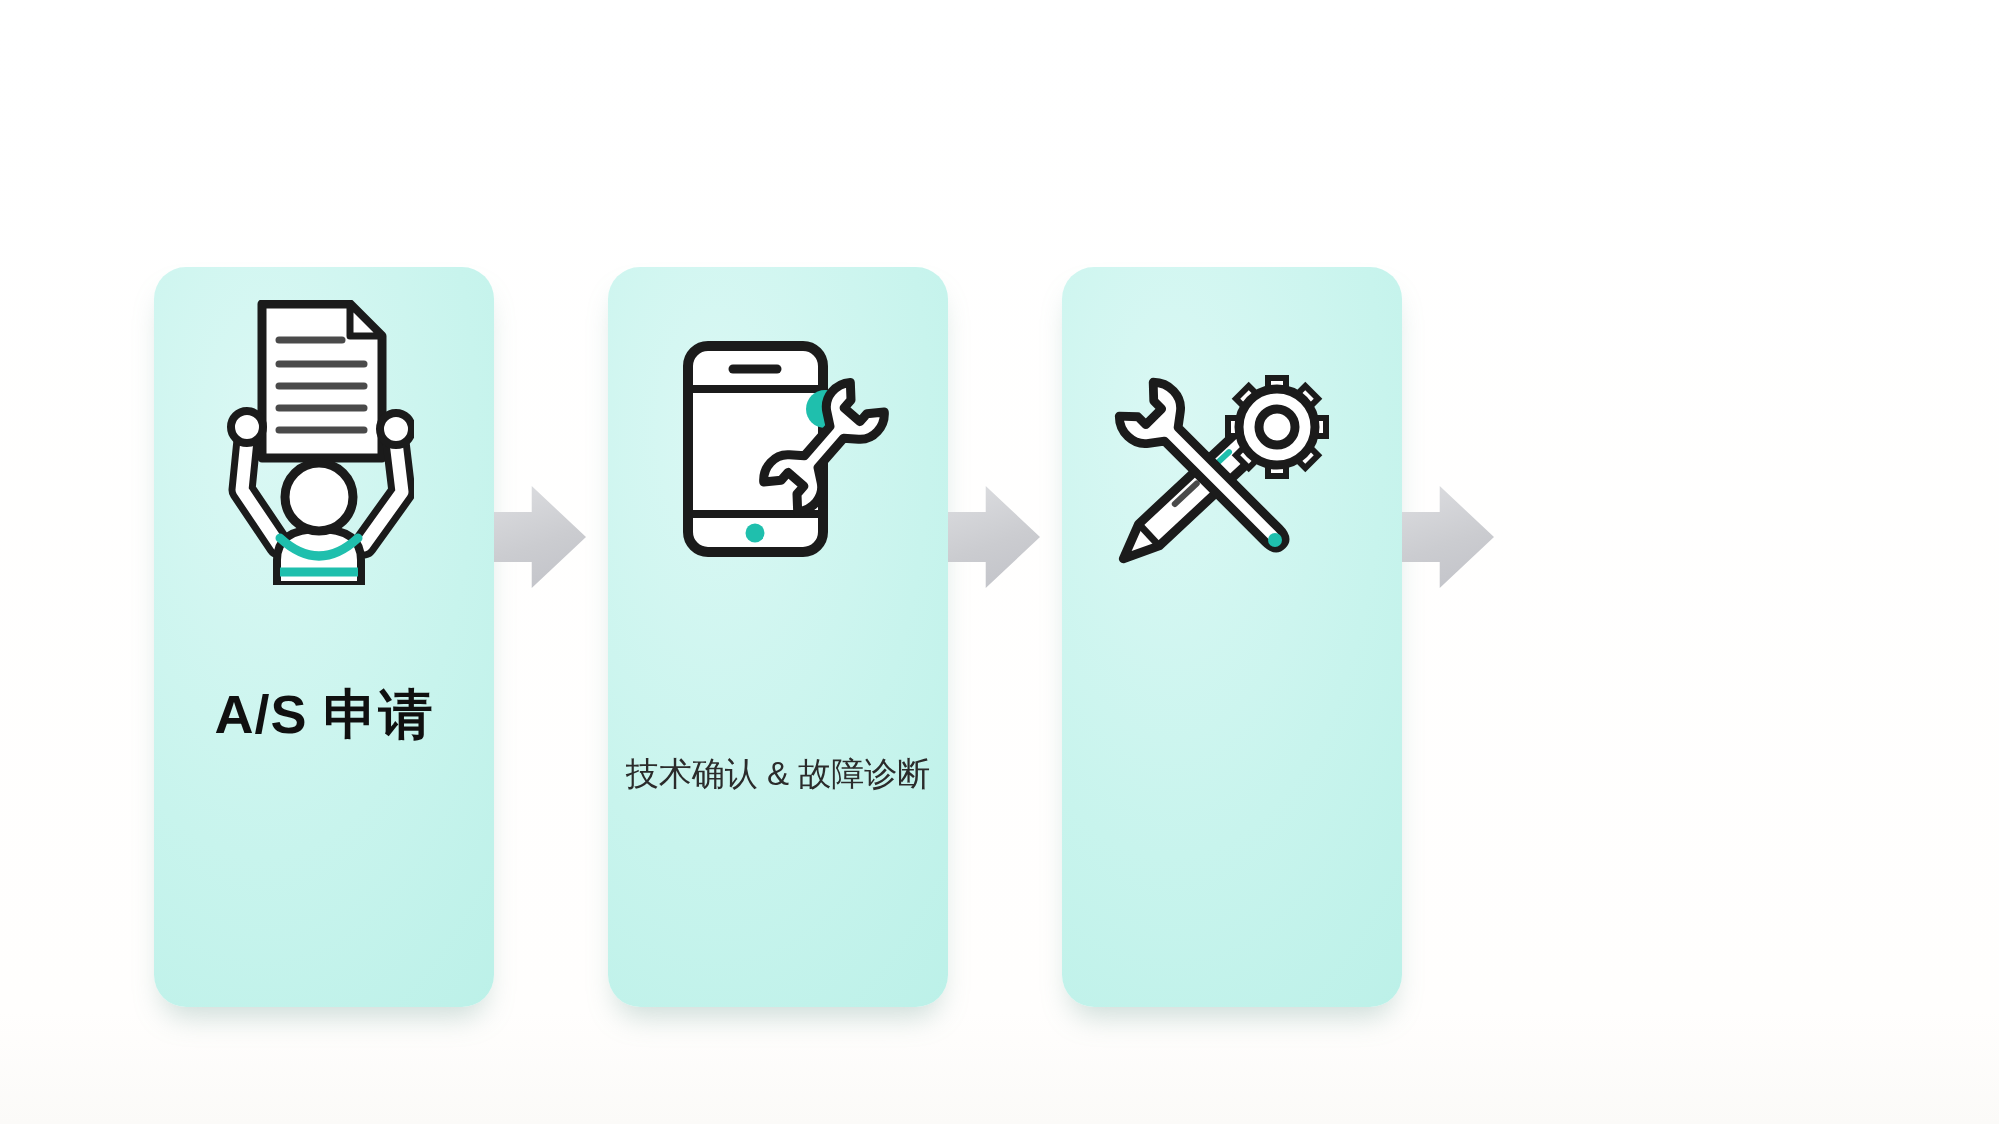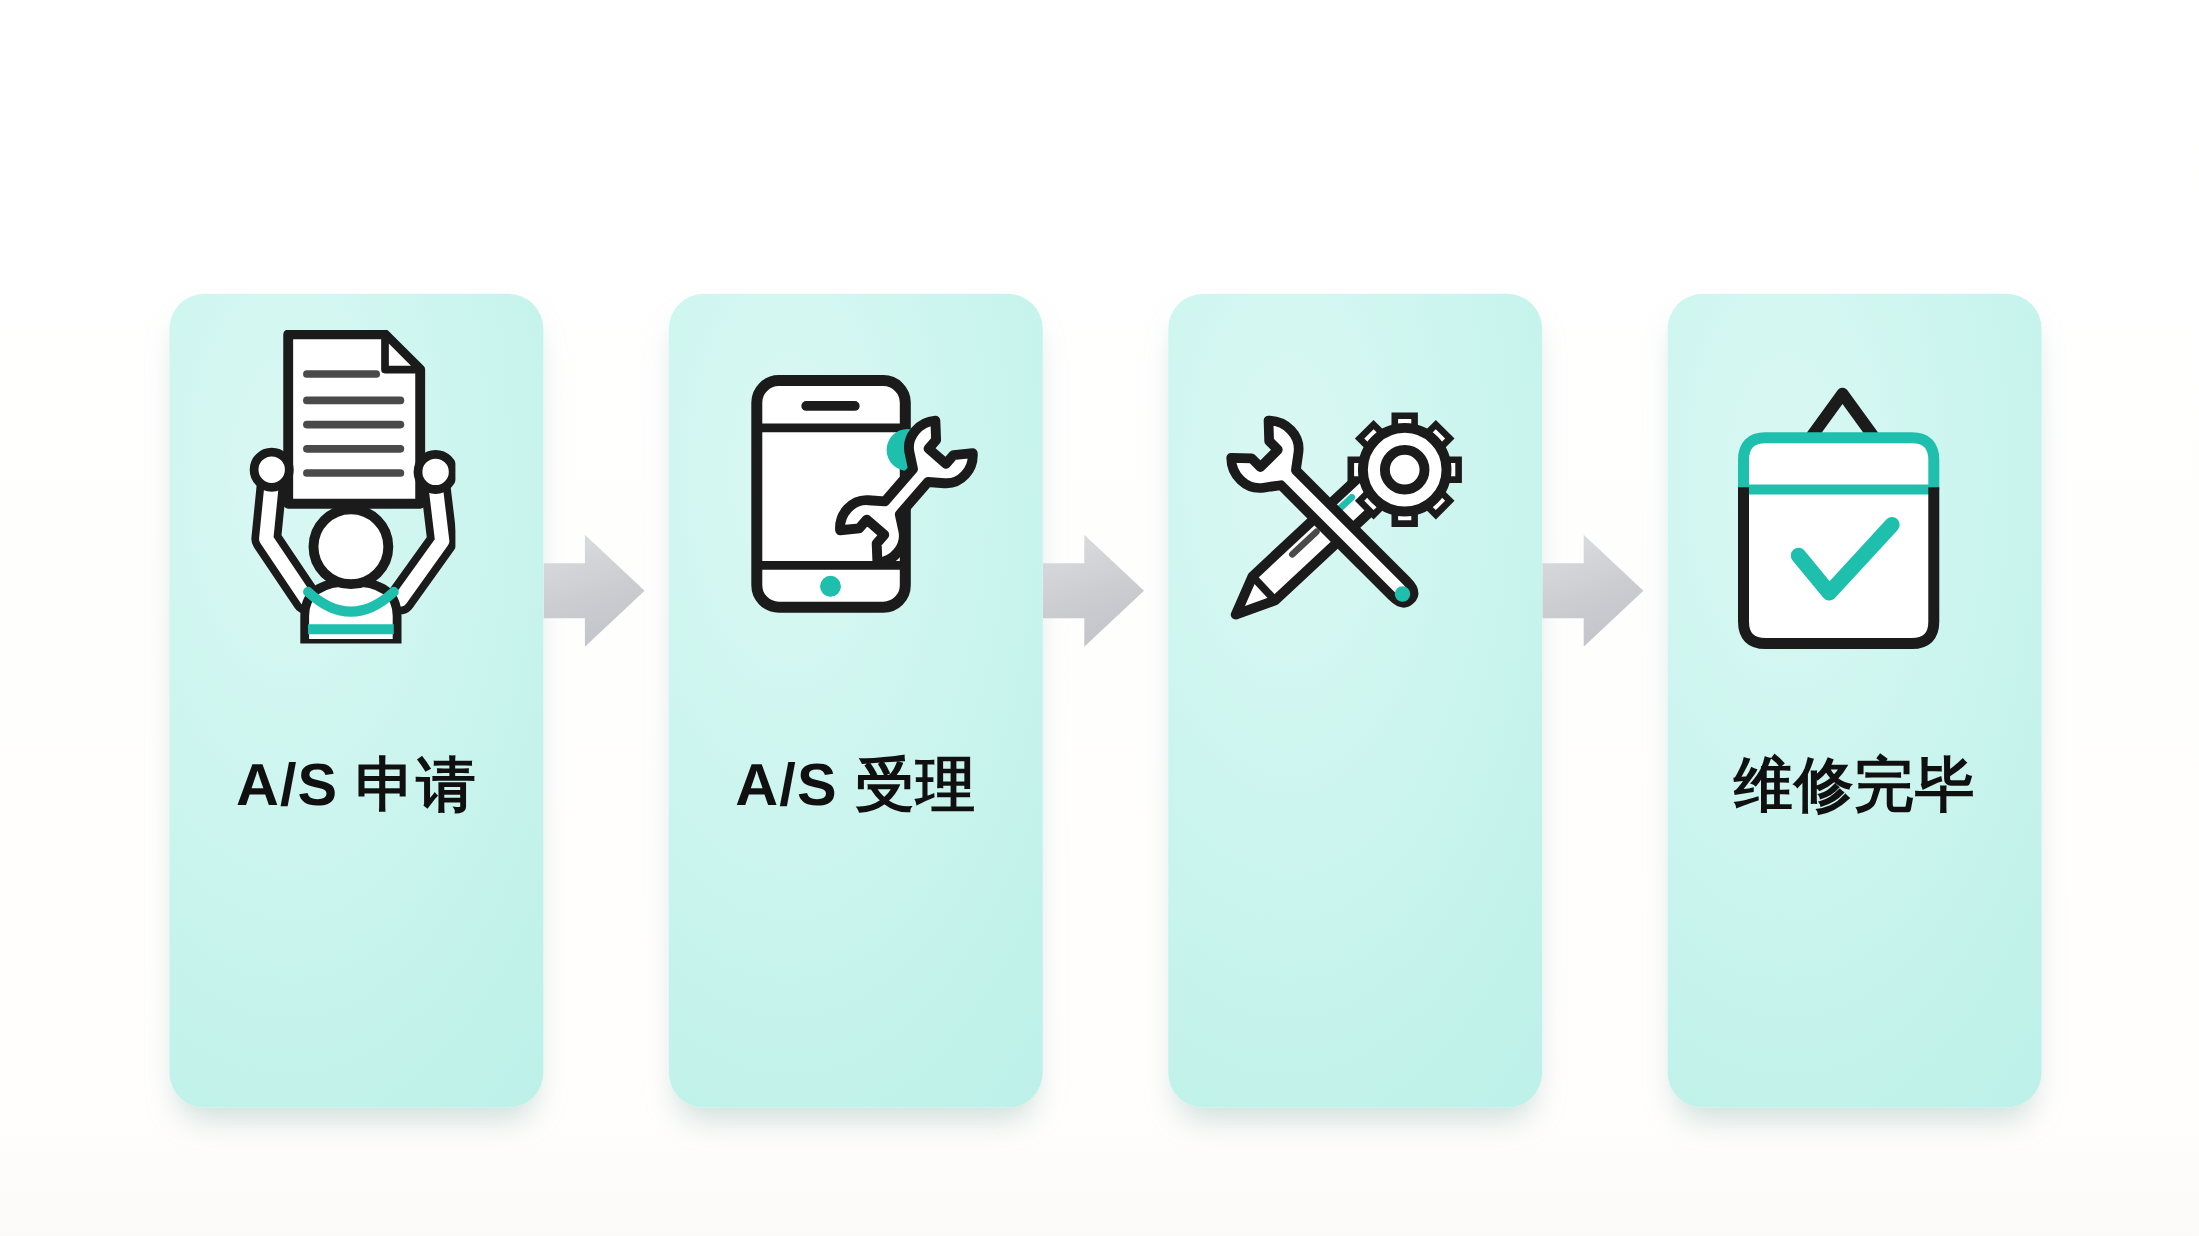--- a/index.html
+++ b/index.html
@@ -92,21 +92,21 @@
         <line x1="14" y1="175" x2="147" y2="175" stroke="#1b1b1b" stroke-width="8"></line>
         <circle cx="80" cy="194" r="9.5" fill="#1fbfad"></circle>
 
         <circle cx="150" cy="70" r="19" fill="#1fbfad"></circle>
 
         <g transform="translate(149,108) rotate(41) scale(0.75)">
           <path d="M-30,-88 C-44,-74 -44,-50 -28,-38 L-12,-26 L-12,26 L-28,38 C-44,50 -44,74 -30,88 L-14,71 L-14,57 L14,57 L14,71 L30,88 C44,74 44,50 28,38 L12,26 L12,-26 L28,-38 C44,-50 44,-74 30,-88 L14,-71 L14,-57 L-14,-57 L-14,-71 Z" fill="#ffffff" stroke="#1b1b1b" stroke-width="12" stroke-linejoin="round"></path>
         </g>
       </svg>
     </div>
-    <h2 class="step-title">A/S 受理</h2>
+    <p class="step-subtitle">技术确认 &amp; 故障诊断</p>
   </section>
 
   <div class="arrow a2"></div>
 
   <section class="card c3">
     <div class="icon-wrap">
       <svg width="240" height="220" viewBox="0 0 240 220">
 
         <g transform="translate(150,85) rotate(47)">
           <path d="M-15,0 H15 V145 L0,180 L-15,145 Z" fill="#ffffff" stroke="#1b1b1b" stroke-width="9" stroke-linejoin="round"></path>
@@ -143,32 +143,14 @@
         <g transform="translate(81,98) rotate(-45) scale(0.8)">
           <path d="M-30,-88 C-44,-74 -44,-50 -28,-38 L-12,-26 L-12,152 Q-12,170 0,170 Q12,170 12,152 L12,-26 L28,-38 C44,-50 44,-74 30,-88 L14,-71 L14,-57 L-14,-57 L-14,-71 Z" fill="#ffffff" stroke="#1b1b1b" stroke-width="11" stroke-linejoin="round"></path>
         </g>
         <circle cx="170" cy="189" r="7" fill="#1fbfad"></circle>
       </svg>
     </div>
   </section>
 
   <div class="arrow a3"></div>
 
-  <section class="card c4">
-    <div class="icon-wrap">
-      <svg width="200" height="245" viewBox="0 0 200 245">
-
-        <path d="M63,52 L95,8 L127,52" fill="none" stroke="#1b1b1b" stroke-width="11" stroke-linecap="round" stroke-linejoin="round"></path>
-
-        <rect x="5" y="48" width="173" height="187" rx="20" fill="#ffffff"></rect>
-
-        <path d="M5,95 V68 Q5,48 25,48 H158 Q178,48 178,68 V95" fill="none" stroke="#1fbfad" stroke-width="10"></path>
-        <line x1="5" y1="95" x2="178" y2="95" stroke="#1fbfad" stroke-width="9"></line>
-
-        <path d="M5,93 V215 Q5,235 25,235 H158 Q178,235 178,215 V93" fill="none" stroke="#1b1b1b" stroke-width="10"></path>
-
-        <path d="M55,155 L83,189 L140,127" fill="none" stroke="#1fbfad" stroke-width="14" stroke-linecap="round" stroke-linejoin="round"></path>
-      </svg>
-    </div>
-    <h2 class="step-title">维修完毕</h2>
-  </section>
 
 </div>
 
 </body></html>

